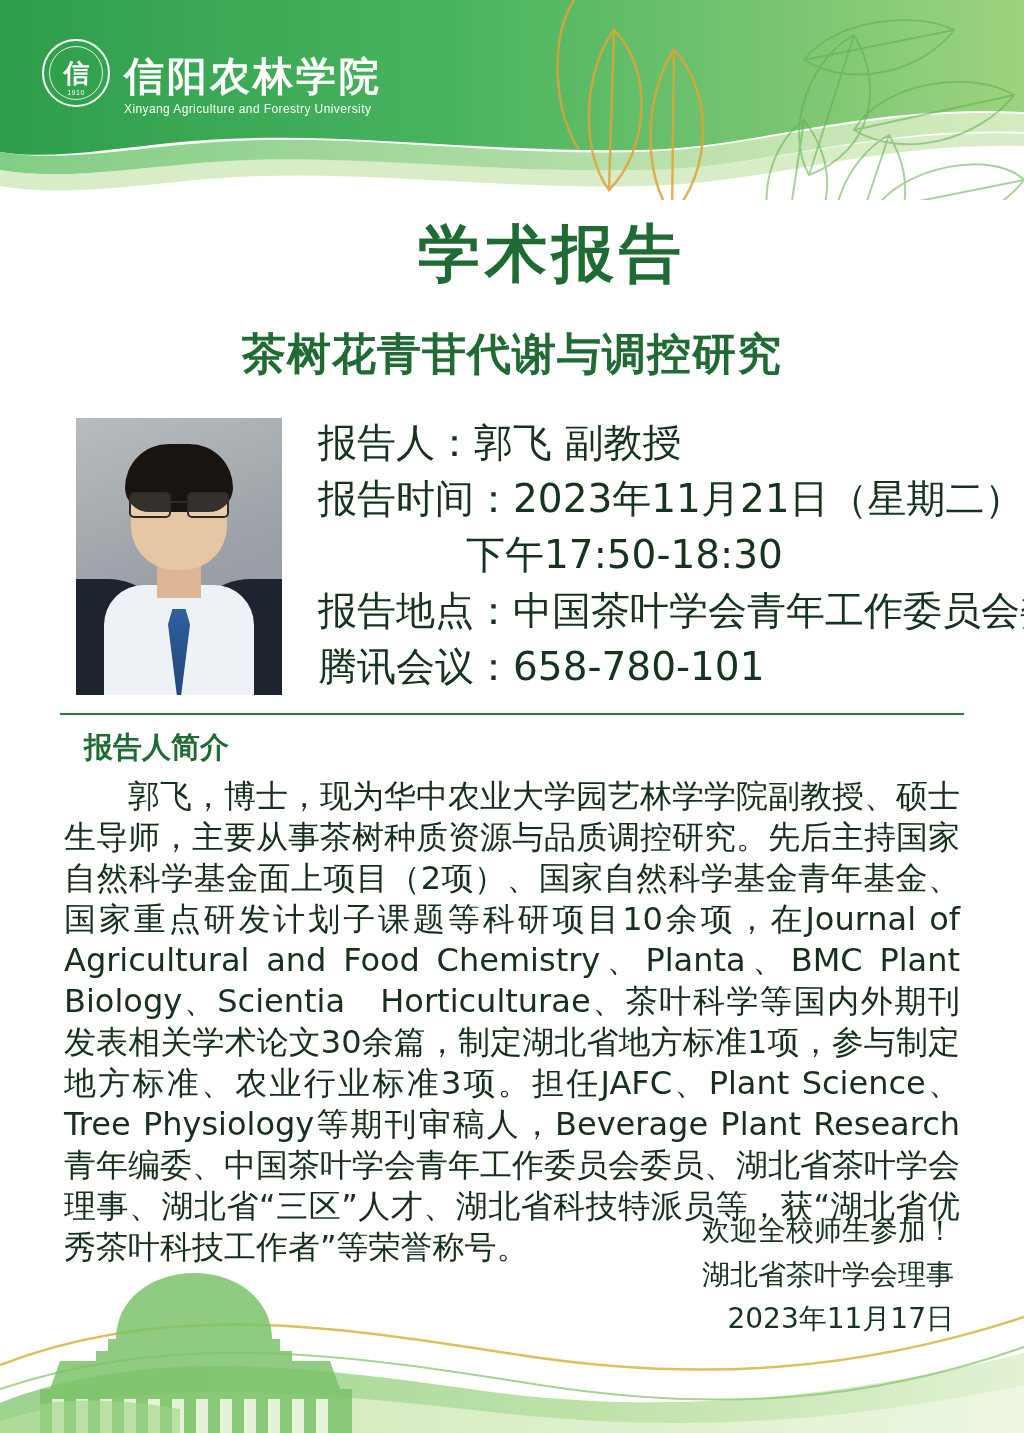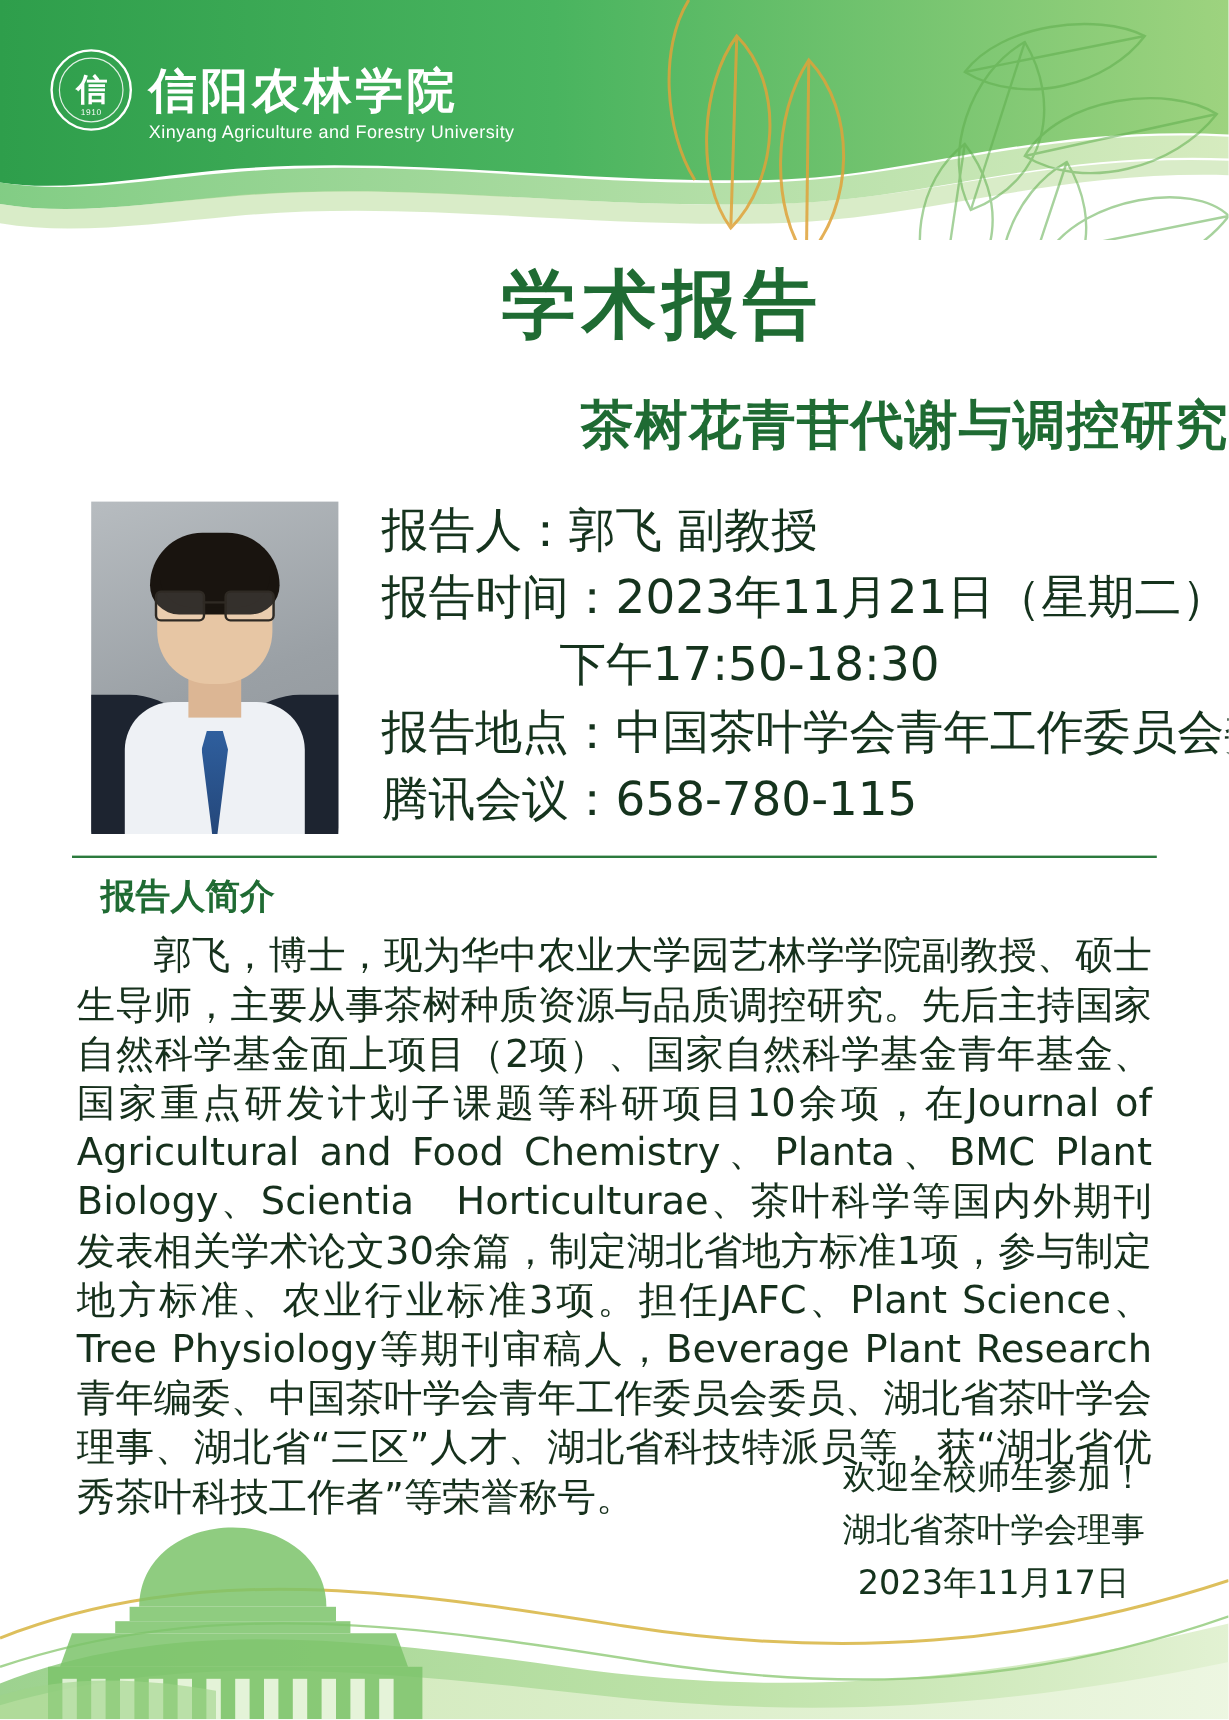--- a/index.html
+++ b/index.html
@@ -84,21 +84,21 @@
   .logo-cn {
     font-size: 40px;
     font-weight: bold;
     letter-spacing: 3px;
     font-family: "DejaVu Serif", serif;
     line-height: 1.05;
     white-space: nowrap;
     margin-top: 25px;
   }
   .logo-en {
-    font-size: 15px;
+    font-size: 12px;
     letter-spacing: 0.4px;
     margin-top: 5px;
     white-space: nowrap;
   }
 
   
   .title-main {
     position: absolute;
     top: 212px;
     left: 0;
@@ -110,21 +110,21 @@
     letter-spacing: 5px;
     font-family: "DejaVu Sans", sans-serif;
     z-index: 5;
     padding-left: 40px;
   }
   .title-sub {
     position: absolute;
     top: 325px;
     left: 0;
     width: 1024px;
-    text-align: right;
+    text-align: center;
     font-size: 44px;
     font-weight: bold;
     color: #1f6b33;
     letter-spacing: 1px;
     font-family: "DejaVu Sans", sans-serif;
     z-index: 5;
   }
 
   
   .photo {
@@ -309,21 +309,20 @@
     bottom: 92px;
     text-align: right;
     color: #15331d;
     z-index: 6;
   }
   .footer-text div {
     font-size: 28px;
     line-height: 44px;
     white-space: nowrap;
     font-family: "DejaVu Sans", sans-serif;
-    text-align: center;
   }
 </style>
 </head>
 <body>
 
 <div class="poster">
 
   <div class="header-band">
     <svg class="header-svg" width="1024" height="210" viewBox="0 0 1024 210">
       <defs>
@@ -398,21 +397,21 @@
         <span class="l"></span>
         <span class="r"></span>
       </div>
   </div>
 
   <div class="info">
     <div class="info-line">报告人：郭飞  副教授</div>
     <div class="info-line">报告时间：2023年11月21日（星期二）</div>
     <div class="info-line indent">下午17:50-18:30</div>
     <div class="info-line">报告地点：中国茶叶学会青年工作委员会委员</div>
-    <div class="info-line">腾讯会议：658-780-115</div>
+    <div class="info-line">腾讯会议：658-780-101</div>
   </div>
 
   <div class="divider"></div>
 
   <div class="bio-title">报告人简介</div>
   <div class="bio-body">
     <p>郭飞，博士，现为华中农业大学园艺林学学院副教授、硕士生导师，主要从事茶树种质资源与品质调控研究。先后主持国家自然科学基金面上项目（2项）、国家自然科学基金青年基金、国家重点研发计划子课题等科研项目10余项，在Journal of Agricultural and Food Chemistry、Planta、BMC Plant Biology、Scientia　Horticulturae、茶叶科学等国内外期刊发表相关学术论文30余篇，制定湖北省地方标准1项，参与制定地方标准、农业行业标准3项。担任JAFC、Plant Science、Tree Physiology等期刊审稿人，Beverage Plant Research青年编委、中国茶叶学会青年工作委员会委员、湖北省茶叶学会理事、湖北省“三区”人才、湖北省科技特派员等，获“湖北省优秀茶叶科技工作者”等荣誉称号。</p>
   </div>
 
   <div class="footer-band">

